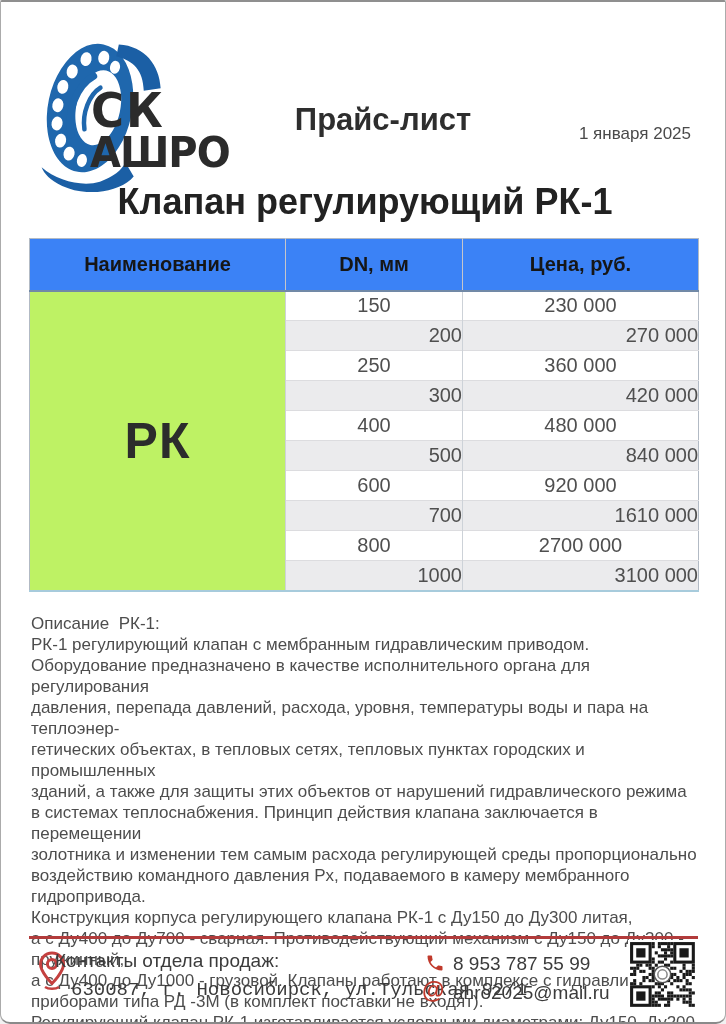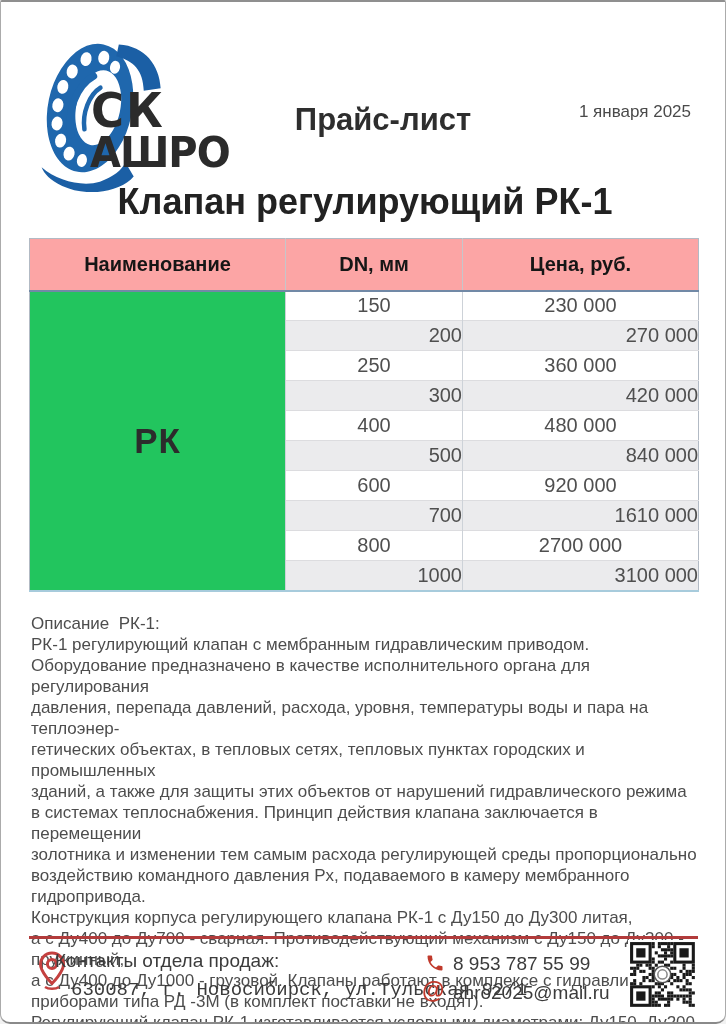--- a/index.html
+++ b/index.html
@@ -12,37 +12,37 @@
   }
   
   .logo{position:absolute;left:34px;top:26px;width:195px;height:164px;}
   .logo svg{position:absolute;left:0;top:0;}
   .logo-text{position:absolute;color:#2b2b2b;font-weight:900;line-height:1;
     font-family:"DejaVu Sans",sans-serif;transform:scaleY(1.05);}
   .logo-text.l1{left:56px;top:60px;font-size:45px;letter-spacing:2px;}
   .logo-text.l2{left:55px;top:104px;font-size:40px;letter-spacing:-1px;}
   .doc-title{position:absolute;top:100px;left:0;width:100%;text-align:center;text-indent:40px;
     font-size:31px;font-weight:700;color:#2e2e2e;}
-  .doc-date{position:absolute;top:100px;right:34px;font-size:17px;color:#4a4a4a;}
+  .doc-date{position:absolute;top:122px;right:34px;font-size:17px;color:#4a4a4a;}
   .product-title{position:absolute;top:179px;left:0;width:100%;text-align:center;text-indent:4px;
     font-size:36px;font-weight:700;color:#222;}
   
   .price-table{position:absolute;left:28px;top:236px;width:669px;border-collapse:collapse;
     table-layout:fixed;border:1px solid #b2bac4;border-bottom:2px solid #a7cbdc;}
   .price-table col.c1{width:256px;}
   .price-table col.c2{width:177px;}
   .price-table col.c3{width:236px;}
-  .price-table th{height:52px;background:#fca5a5;font-size:20px;font-weight:700;color:#161616;
+  .price-table th{height:52px;background:#3b82f6;font-size:20px;font-weight:700;color:#161616;
     text-align:center;border-bottom:2px solid #7189a6;border-right:1px solid #c6c6ca;}
   .price-table th:last-child{border-right:none;}
   .price-table td{height:30px;padding:0;text-align:center;font-size:20px;color:#4f4f4f;
     border-top:1px solid #dcdcdf;border-right:1px solid #cdd2d8;}
   .price-table td:last-child{border-right:none;}
   .price-table tr.alt td{background:#ebebed;text-align:right;}
-  .price-table td.group-cell{background:#22c55e;font-size:35px;font-weight:700;color:#2c2c2c;
+  .price-table td.group-cell{background:#bef264;font-size:50px;font-weight:700;color:#2c2c2c;
     letter-spacing:1px;border-top:none;}
   
   .description{position:absolute;left:30px;top:611px;width:672px;font-size:17px;
     line-height:21px;color:#4d4d4d;}
   .description div{white-space:pre-wrap;}
   
   .footer-sep{position:absolute;left:28px;right:27px;top:934px;border-top:3px solid #b23b3b;}
   .f-item{position:absolute;font-size:19px;color:#3b3b3b;}
   .pin-icon{position:absolute;left:36px;top:948px;}
   .contacts-label{left:54px;top:948px;}

